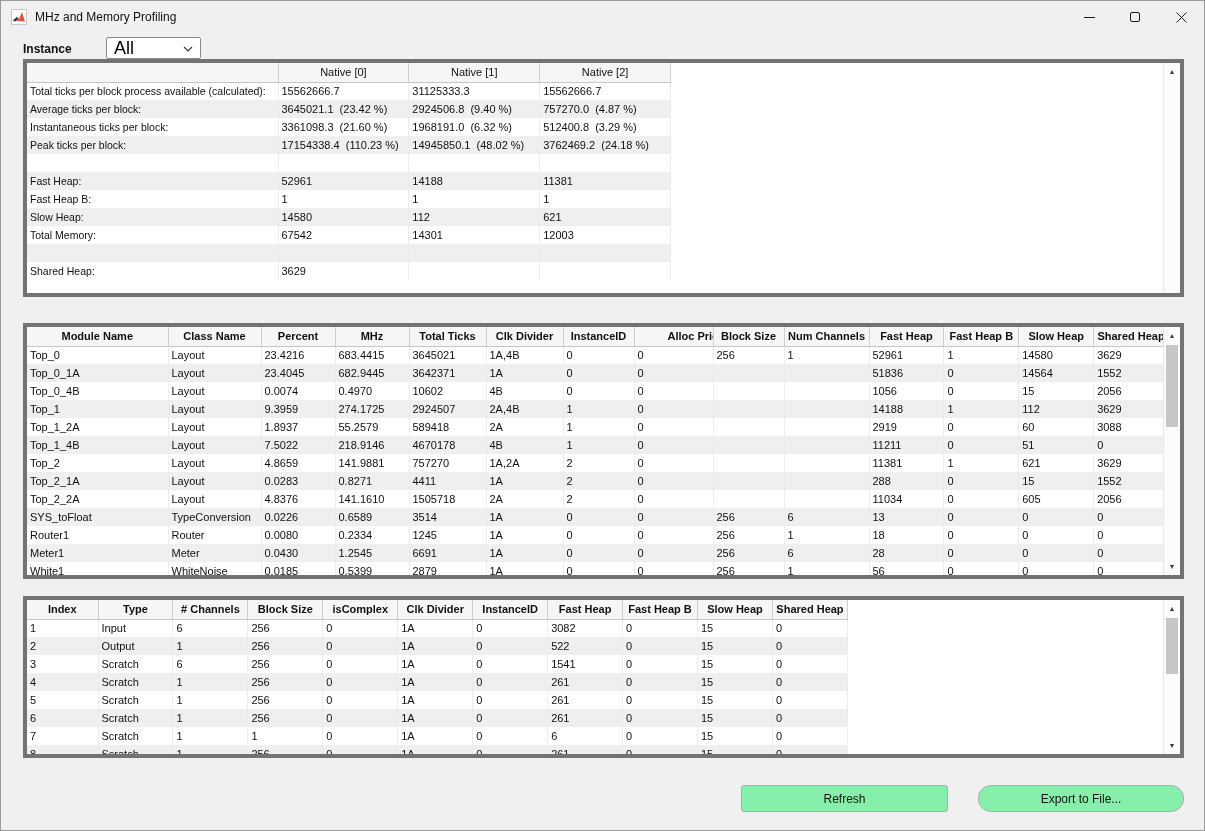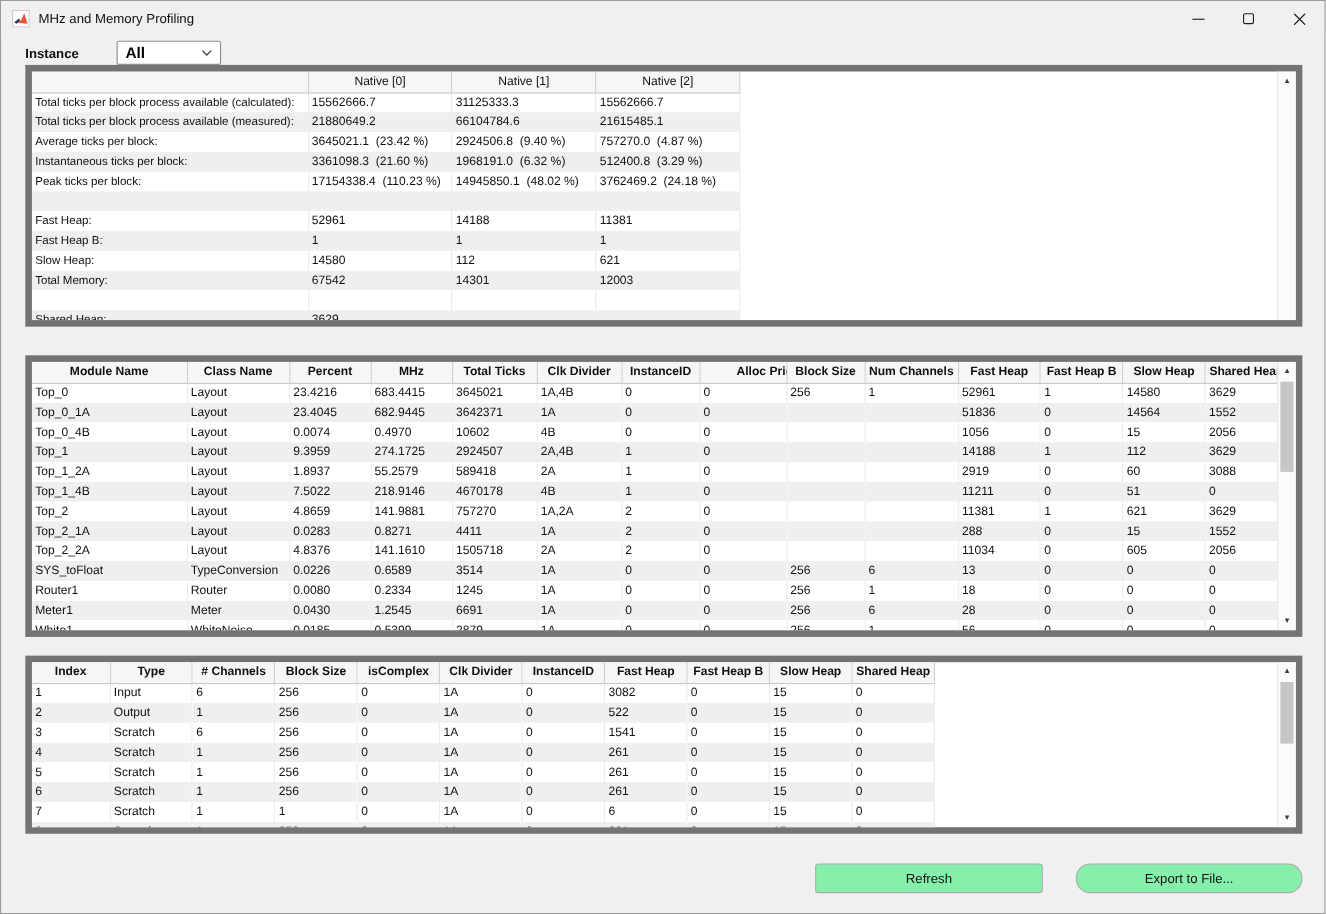--- a/index.html
+++ b/index.html
@@ -10,23 +10,23 @@
   .titlebar { position:absolute; top:0; left:0; right:0; height:32px; display:flex; align-items:center; padding-left:10px; background:#f0f0f0; }
   .app-icon { width:16px; height:16px; margin-right:8px; display:inline-flex; }
   .window-title { font-size:12px; color:#101010; }
   .win-controls { margin-left:auto; display:flex; height:100%; }
   .win-btn { width:46px; height:100%; display:flex; align-items:center; justify-content:center; }
   .min-glyph { width:11px; height:1px; background:#1c1c1c; }
   .max-glyph { width:10px; height:10px; border:1px solid #1c1c1c; border-radius:2px; }
 
   .instance-label { position:absolute; left:22px; top:41px; font-weight:bold; font-size:12px; color:#101010; }
   .dropdown { position:absolute; left:105px; top:36px; width:95px; height:22px; background:#fff; border:1px solid #8a8a8a; border-radius:2px; display:flex; align-items:center; justify-content:space-between; padding:0 7px; cursor:default; }
-  .dd-value { font-weight:bold; font-size:14px; }
-
-  .panel { position:absolute; left:22px; width:1161px; background:#fff; border:6px solid #737373; overflow:hidden; }
+  .dd-value { font-weight:normal; font-size:18px; }
+
+  .panel { position:absolute; left:22px; width:1161px; background:#fff; border:4px solid #737373; overflow:hidden; }
   .panel-summary { top:58px;  height:238px; }
   .panel-modules { top:322px; height:256px; }
   .panel-buffers { top:595px; height:162px; }
 
   table { border-collapse:collapse; table-layout:fixed; }
   .t-sum { width:644px; }
   .t-mod { width:1142px; }
   .t-buf { width:821px; }
   th { height:19px; background:#f6f6f6; border-right:1px solid #cfcfcf; border-bottom:1px solid #c6c6c6; font-weight:bold; font-size:11px; text-align:center; white-space:nowrap; overflow:hidden; padding:0 2px; color:#101010; }
   .t-sum th { font-weight:normal; }
@@ -108,26 +108,20 @@
           </tr>
         </thead>
         <tbody>
           <tr>
             <td>Total ticks per block process available (calculated):</td>
             <td>15562666.7</td>
             <td>31125333.3</td>
             <td>15562666.7</td>
           </tr>
           <tr>
-            <td>Total ticks per block process available (measured):</td>
-            <td>21880649.2</td>
-            <td>66104784.6</td>
-            <td>21615485.1</td>
-          </tr>
-          <tr>
             <td>Average ticks per block:</td>
             <td>3645021.1  (23.42 %)</td>
             <td>2924506.8  (9.40 %)</td>
             <td>757270.0  (4.87 %)</td>
           </tr>
           <tr>
             <td>Instantaneous ticks per block:</td>
             <td>3361098.3  (21.60 %)</td>
             <td>1968191.0  (6.32 %)</td>
             <td>512400.8  (3.29 %)</td>

